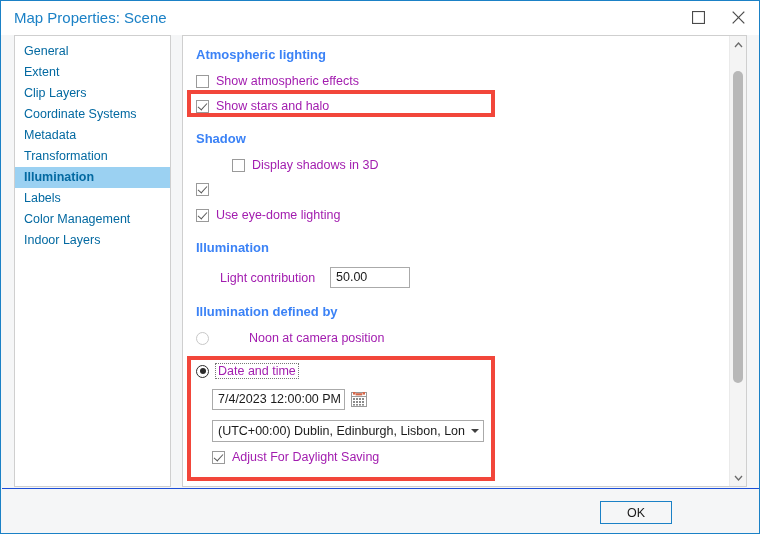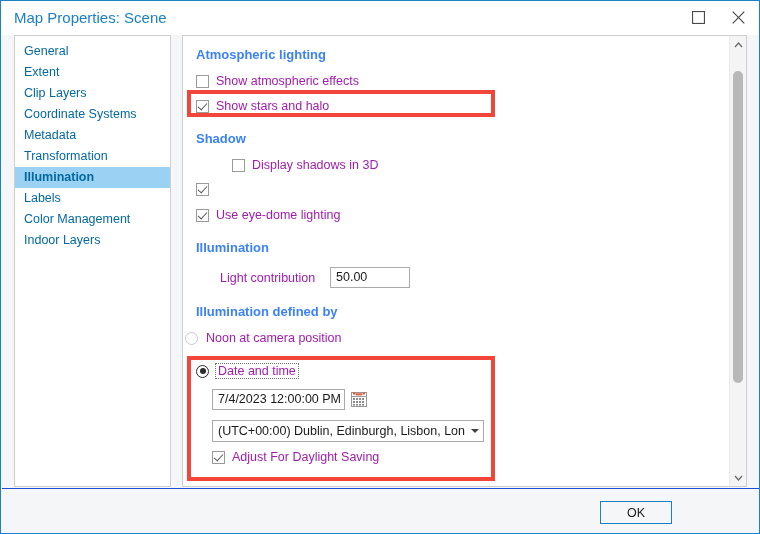--- a/index.html
+++ b/index.html
@@ -343,21 +343,21 @@
 
       <div class="section-head" style="left:13px; top:204px;">Illumination</div>
 
       <div class="row" style="left:13px; top:231px;margin-left:24px;">
         <span class="lbl" style="width:110px;">Light contribution</span>
         <span class="tinput" style="width:80px;">50.00</span>
       </div>
 
       <div class="section-head" style="left:13px; top:268px;">Illumination defined by</div>
 
-      <div class="row" style="left:2px; top:295px;">
+      <div class="row" style="left:13px; top:295px;gap:32px;">
         <span class="rad"></span>
         <span class="lbl">Noon at camera position</span>
       </div>
 
       <div>
         <div class="row" style="left:13px; top:327px;">
           <span class="rad selected"></span>
           <span class="lbl focus-outline">Date and time</span>
         </div>
 

